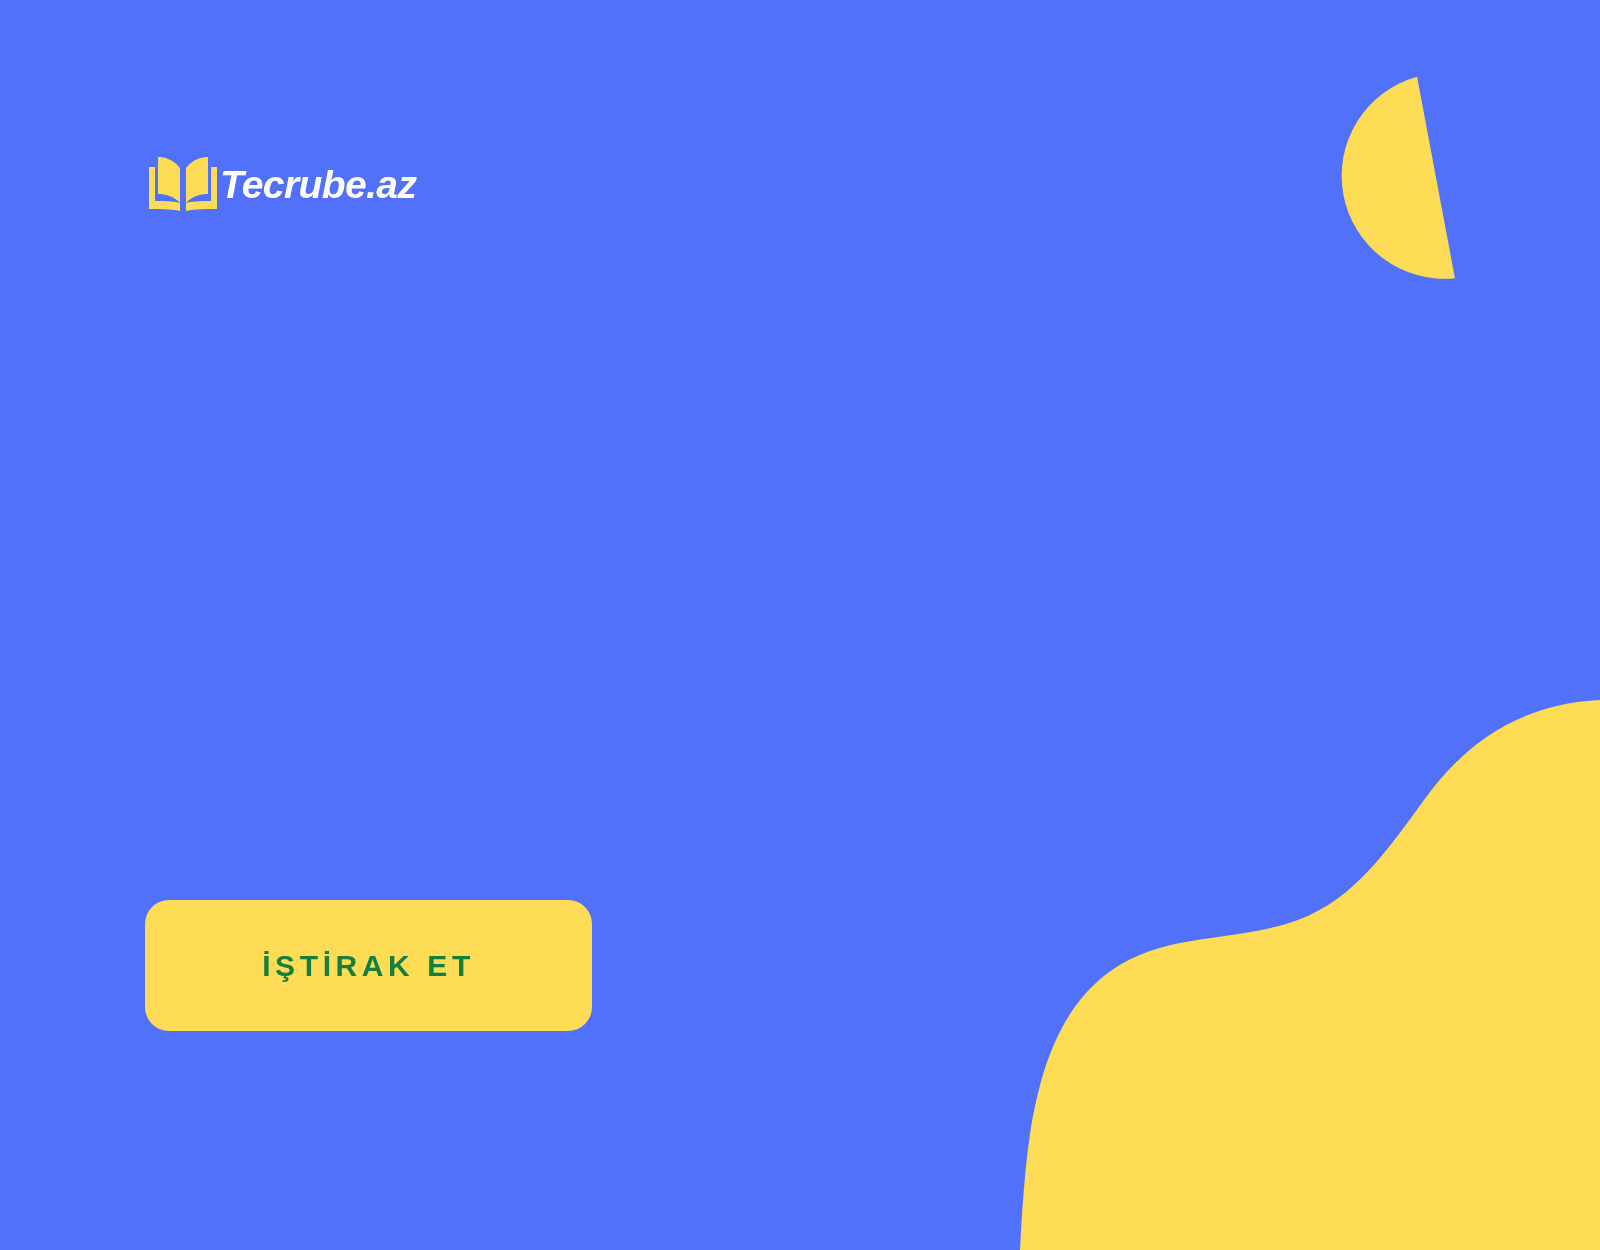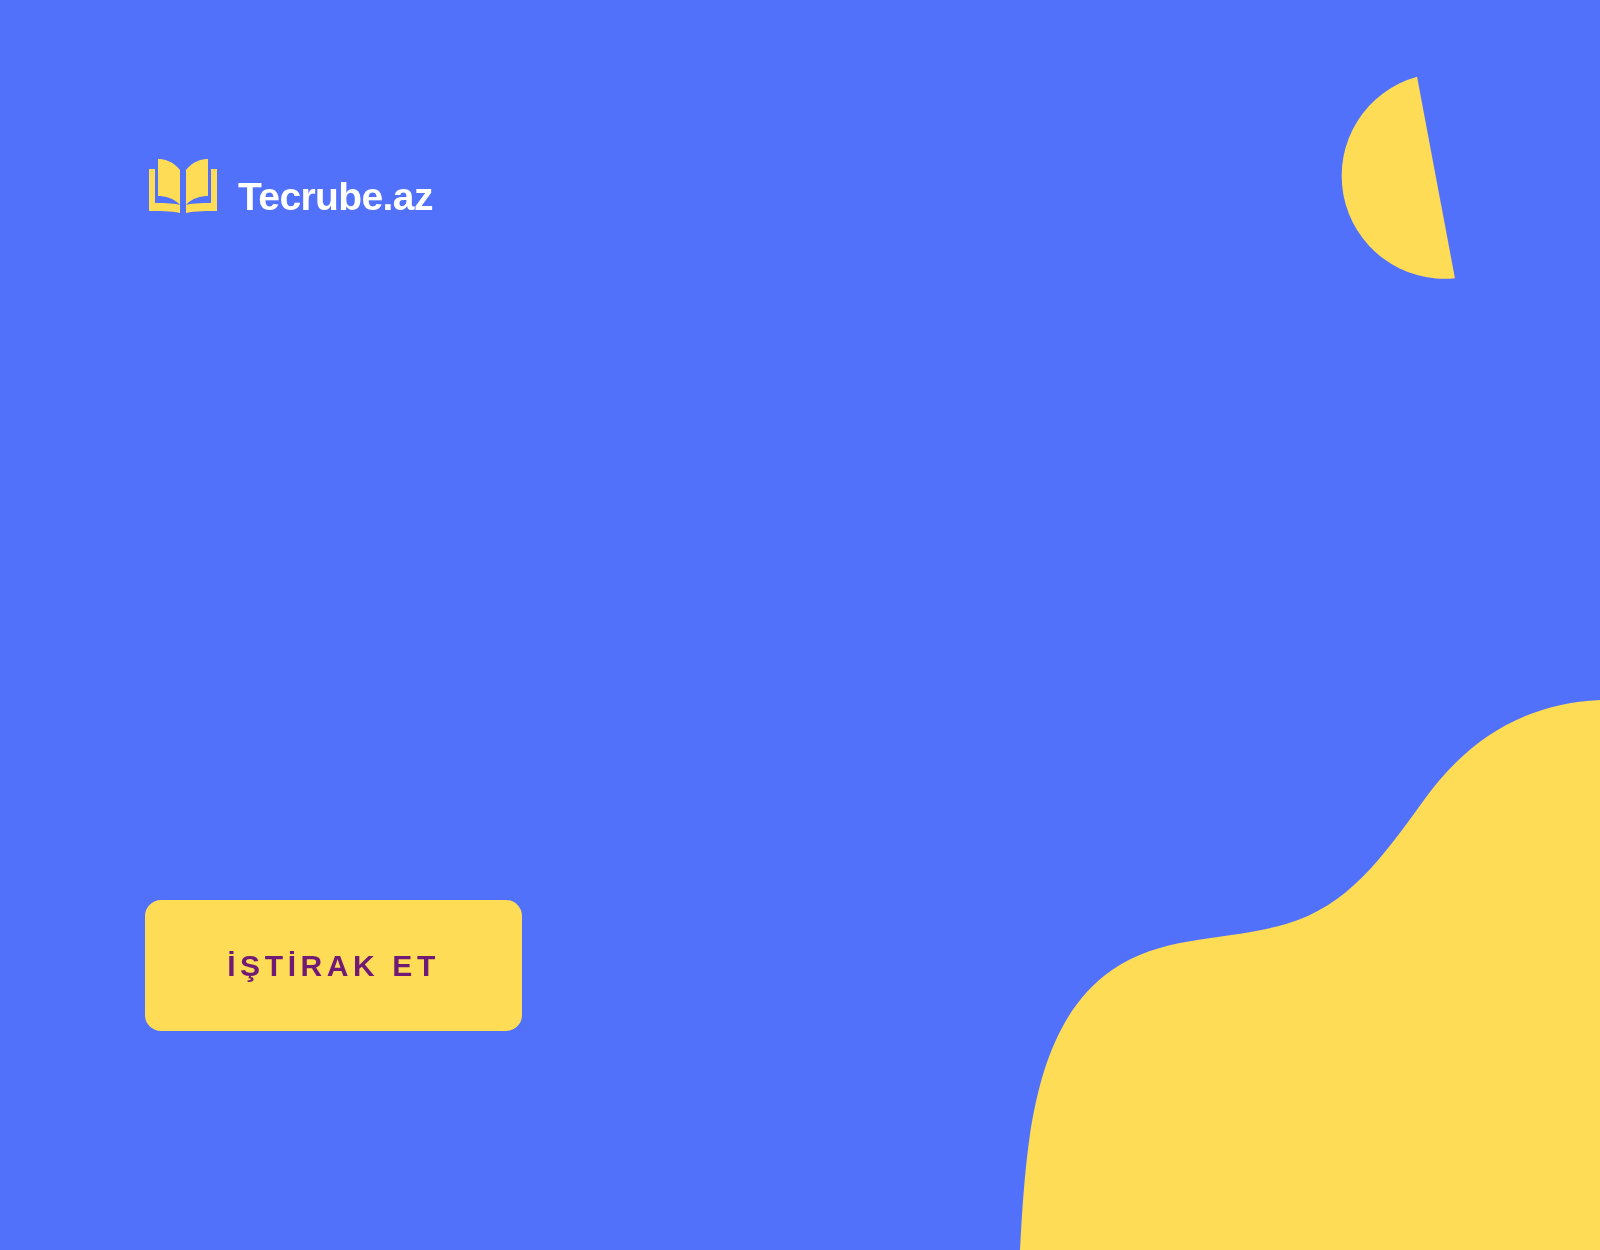--- a/index.html
+++ b/index.html
@@ -29,23 +29,23 @@
     height: 1250px;
     pointer-events: none;
   }
 
   
   .logo {
     position: absolute;
     left: 146px;
     top: 152px;
     display: flex;
-    align-items: flex-end;
-    gap: 18px;
+    align-items: center;
     height: 64px;
+    font-style: italic;
   }
   .logo-mark {
     width: 74px;
     height: 60px;
     display: block;
     flex: none;
   }
   .logo-text {
     color: #ffffff;
     font-size: 39px;
@@ -67,26 +67,26 @@
     font-weight: 400;
     line-height: 112px;
     letter-spacing: -0.5px;
   }
 
   
   .cta {
     position: absolute;
     left: 145px;
     top: 900px;
-    width: 377px;
+    width: 447px;
     height: 131px;
     border: none;
-    border-radius: 16px;
+    border-radius: 24px;
     background: #fedc55;
-    color: #701a75;
+    color: #15803d;
     font-family: "Liberation Sans", sans-serif;
     font-size: 30px;
     font-weight: 700;
     letter-spacing: 4.6px;
     text-align: center;
     line-height: 131px;
     padding: 0;
     cursor: pointer;
     white-space: nowrap;
   }

